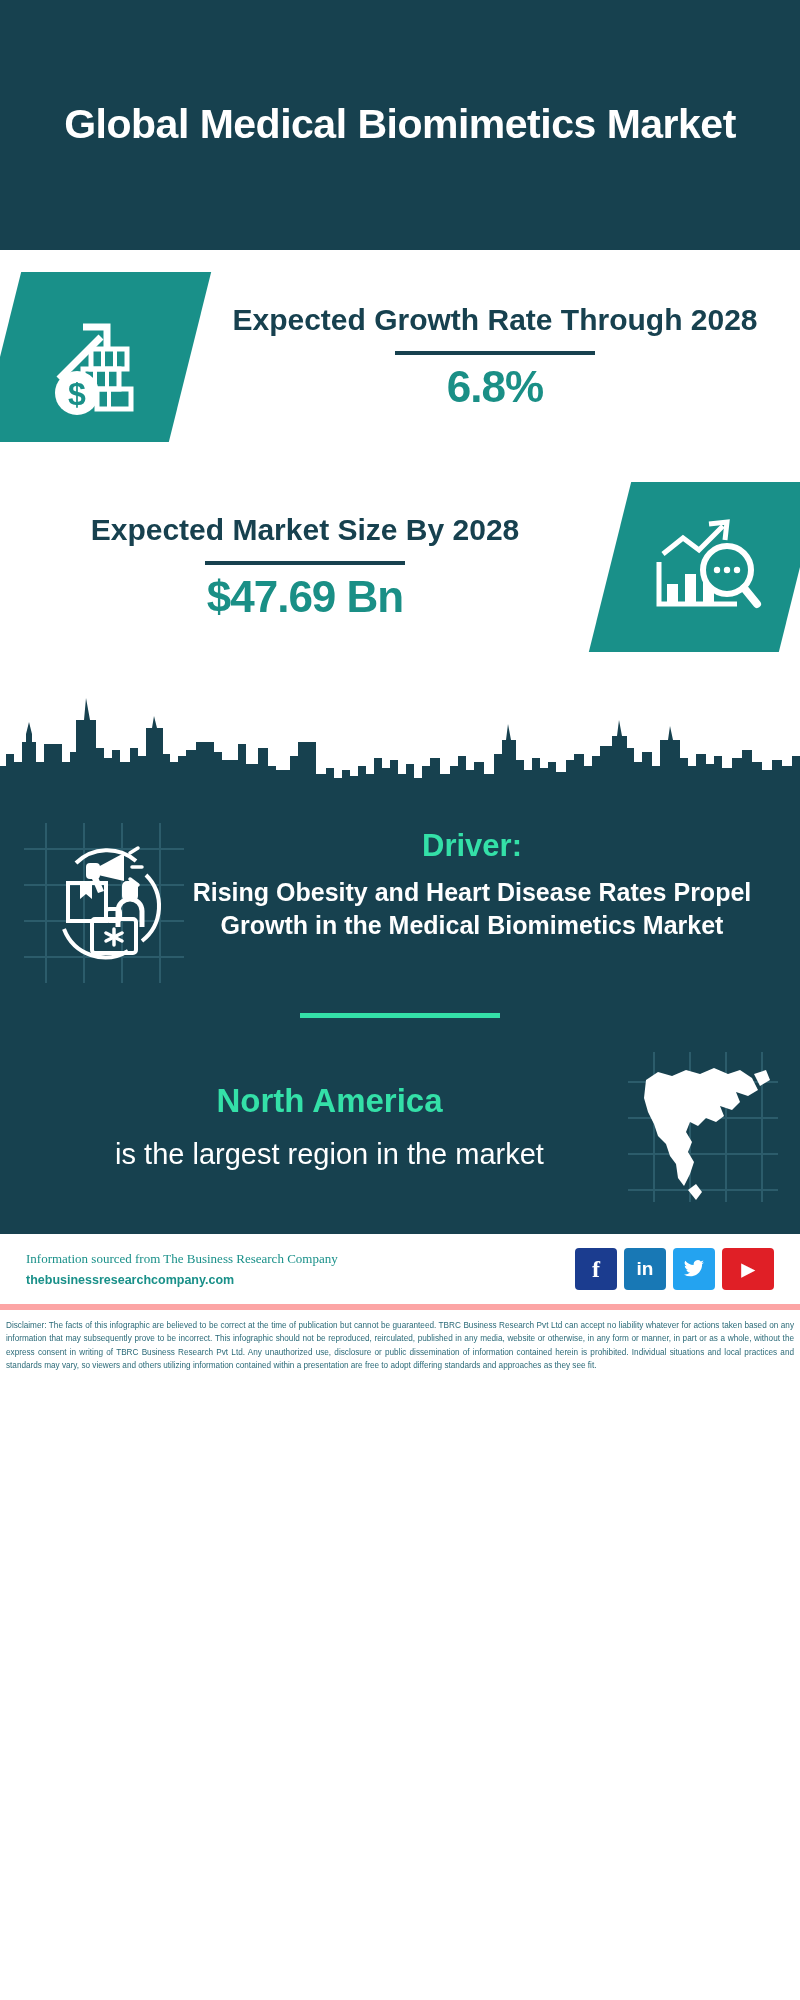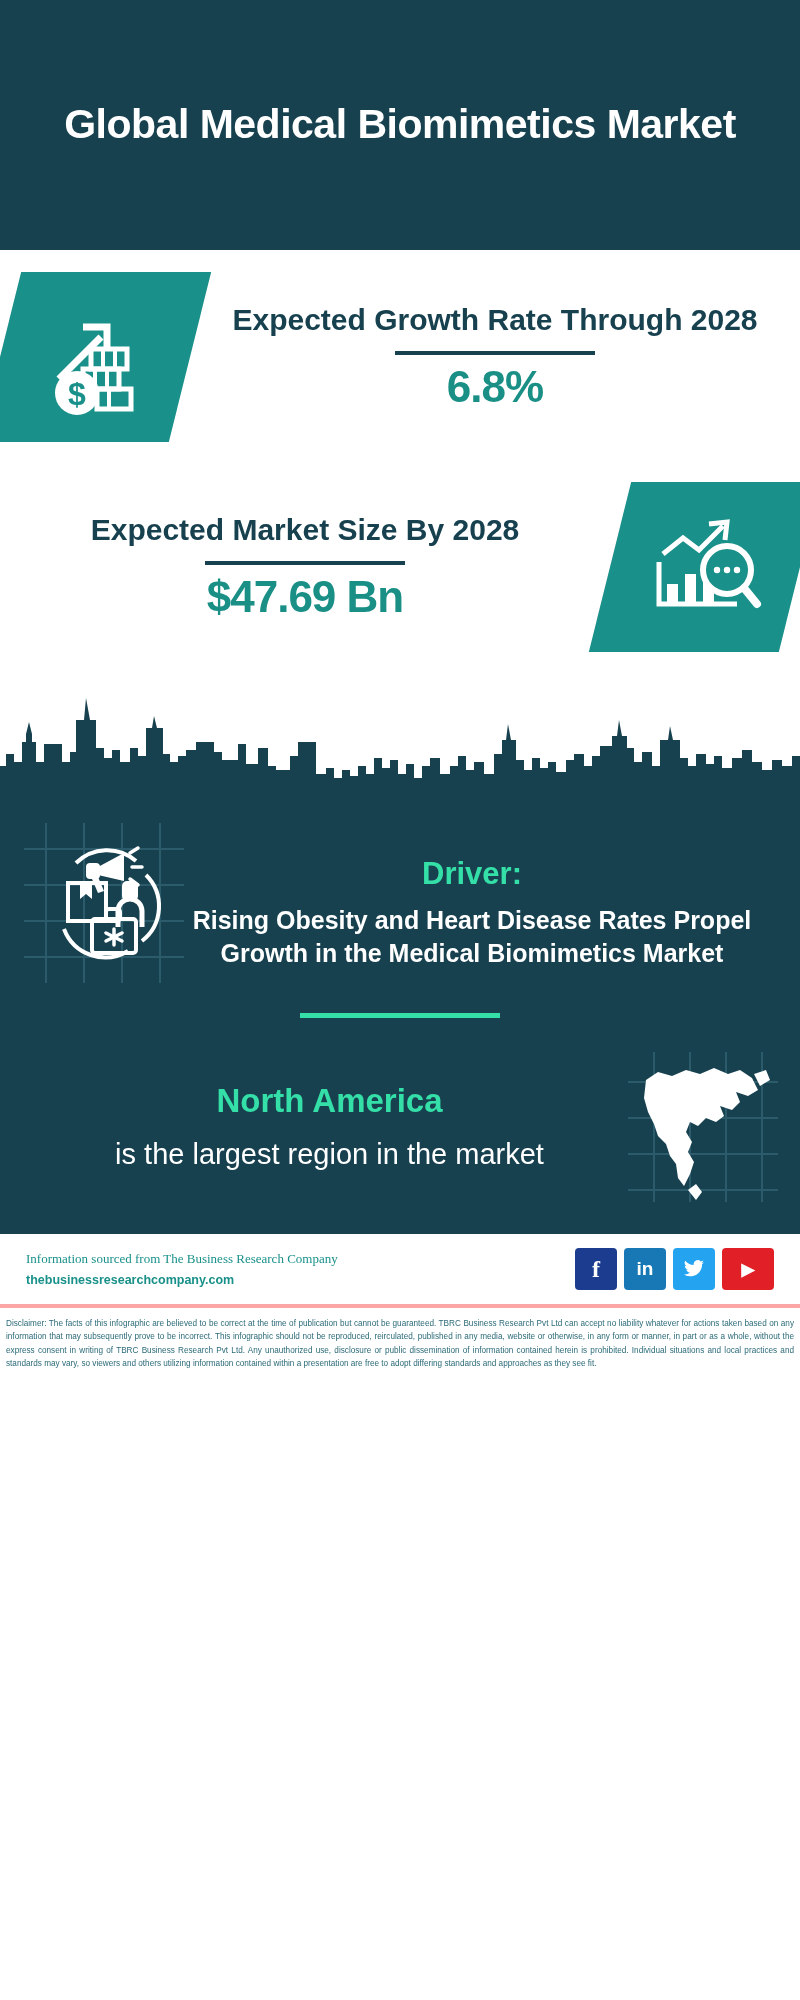--- a/index.html
+++ b/index.html
@@ -55,21 +55,21 @@
   .gap-b { height:40px; }
 
   
   .skyline { display:block; width:800px; height:135px; margin-top:18px; }
 
   
   .lower { background:#17414f; position:relative; padding-bottom:4px; }
 
   .driver-row { display:flex; align-items:flex-start; padding:18px 24px 0 24px; }
   .icon-grid { width:160px; height:160px; flex:none; position:relative; }
-  .driver-copy { flex:1; padding:4px 24px 0 8px; text-align:center;margin-top:28px; }
+  .driver-copy { flex:1; padding:4px 24px 0 8px; text-align:center; }
   .driver-label {
     color:#34e0a8; font-size:31px; font-weight:bold; line-height:1.25;
     margin-bottom:10px;
   }
   .driver-text {
     color:#ffffff; font-size:25px; font-weight:bold; line-height:1.32;
   }
 
   .divider-mint {
     width:200px; height:5px; background:#34e0a8;
@@ -103,21 +103,21 @@
     color:#fff; font-weight:bold;
   }
   .soc.fb { background:#1b3c8f; }
   .soc.li { background:#1878b5; }
   .soc.tw { background:#24a3f0; }
   .soc.yt { background:#e01f26; width:52px; }
 
   
   .disclaimer {
     background:#ffffff;
-    border-top:4px solid #fca5a5;
+    border-top:6px solid #fca5a5;
     padding:9px 6px 8px 6px;
     color:#2b6a78;
     font-size:8.2px;
     line-height:1.62;
     text-align:justify;
   }
 </style>
 </head>
 <body>
 

